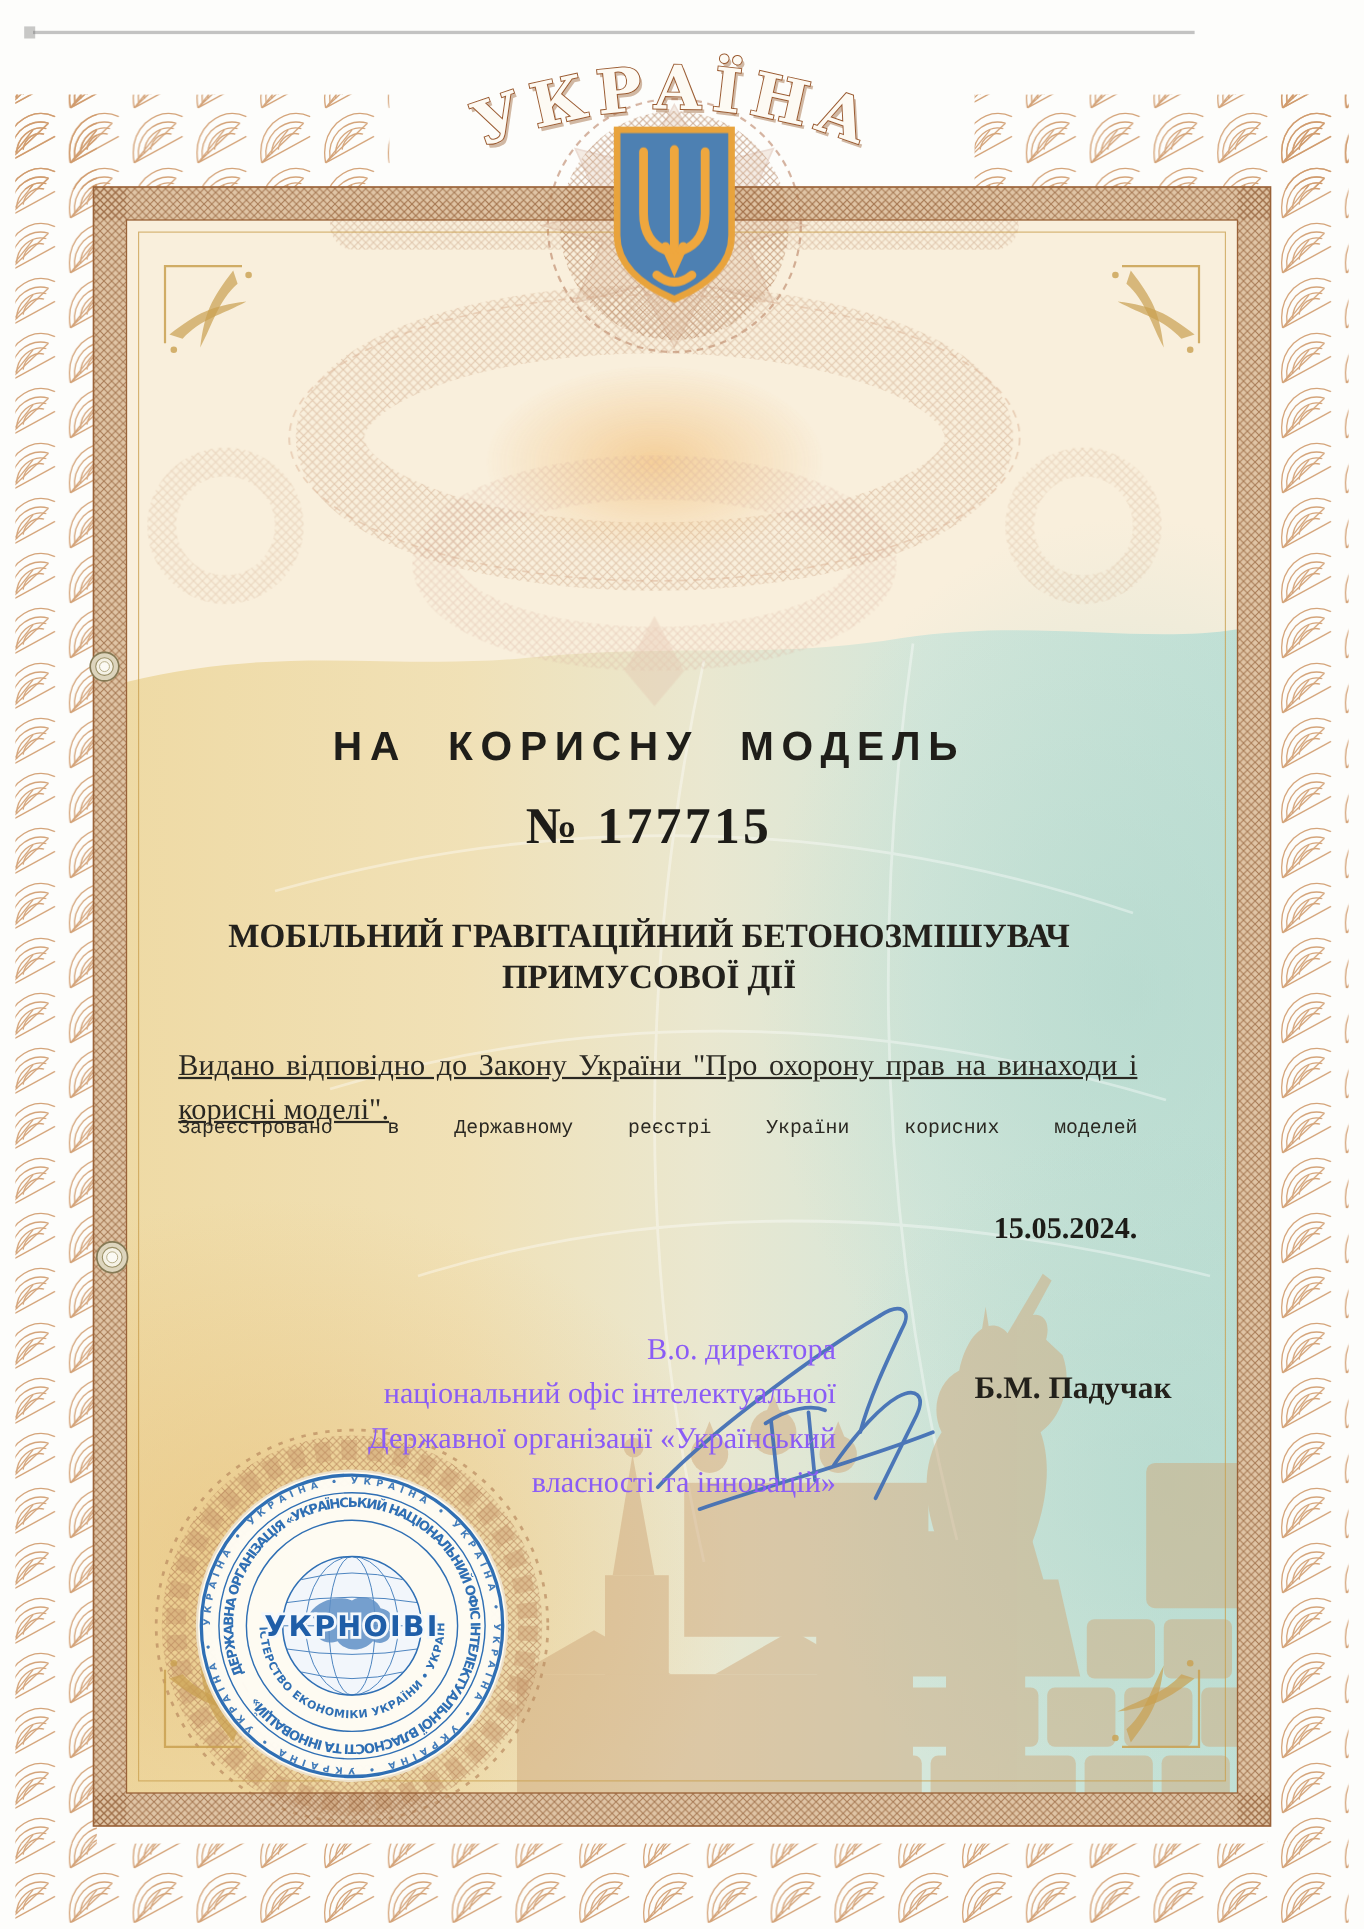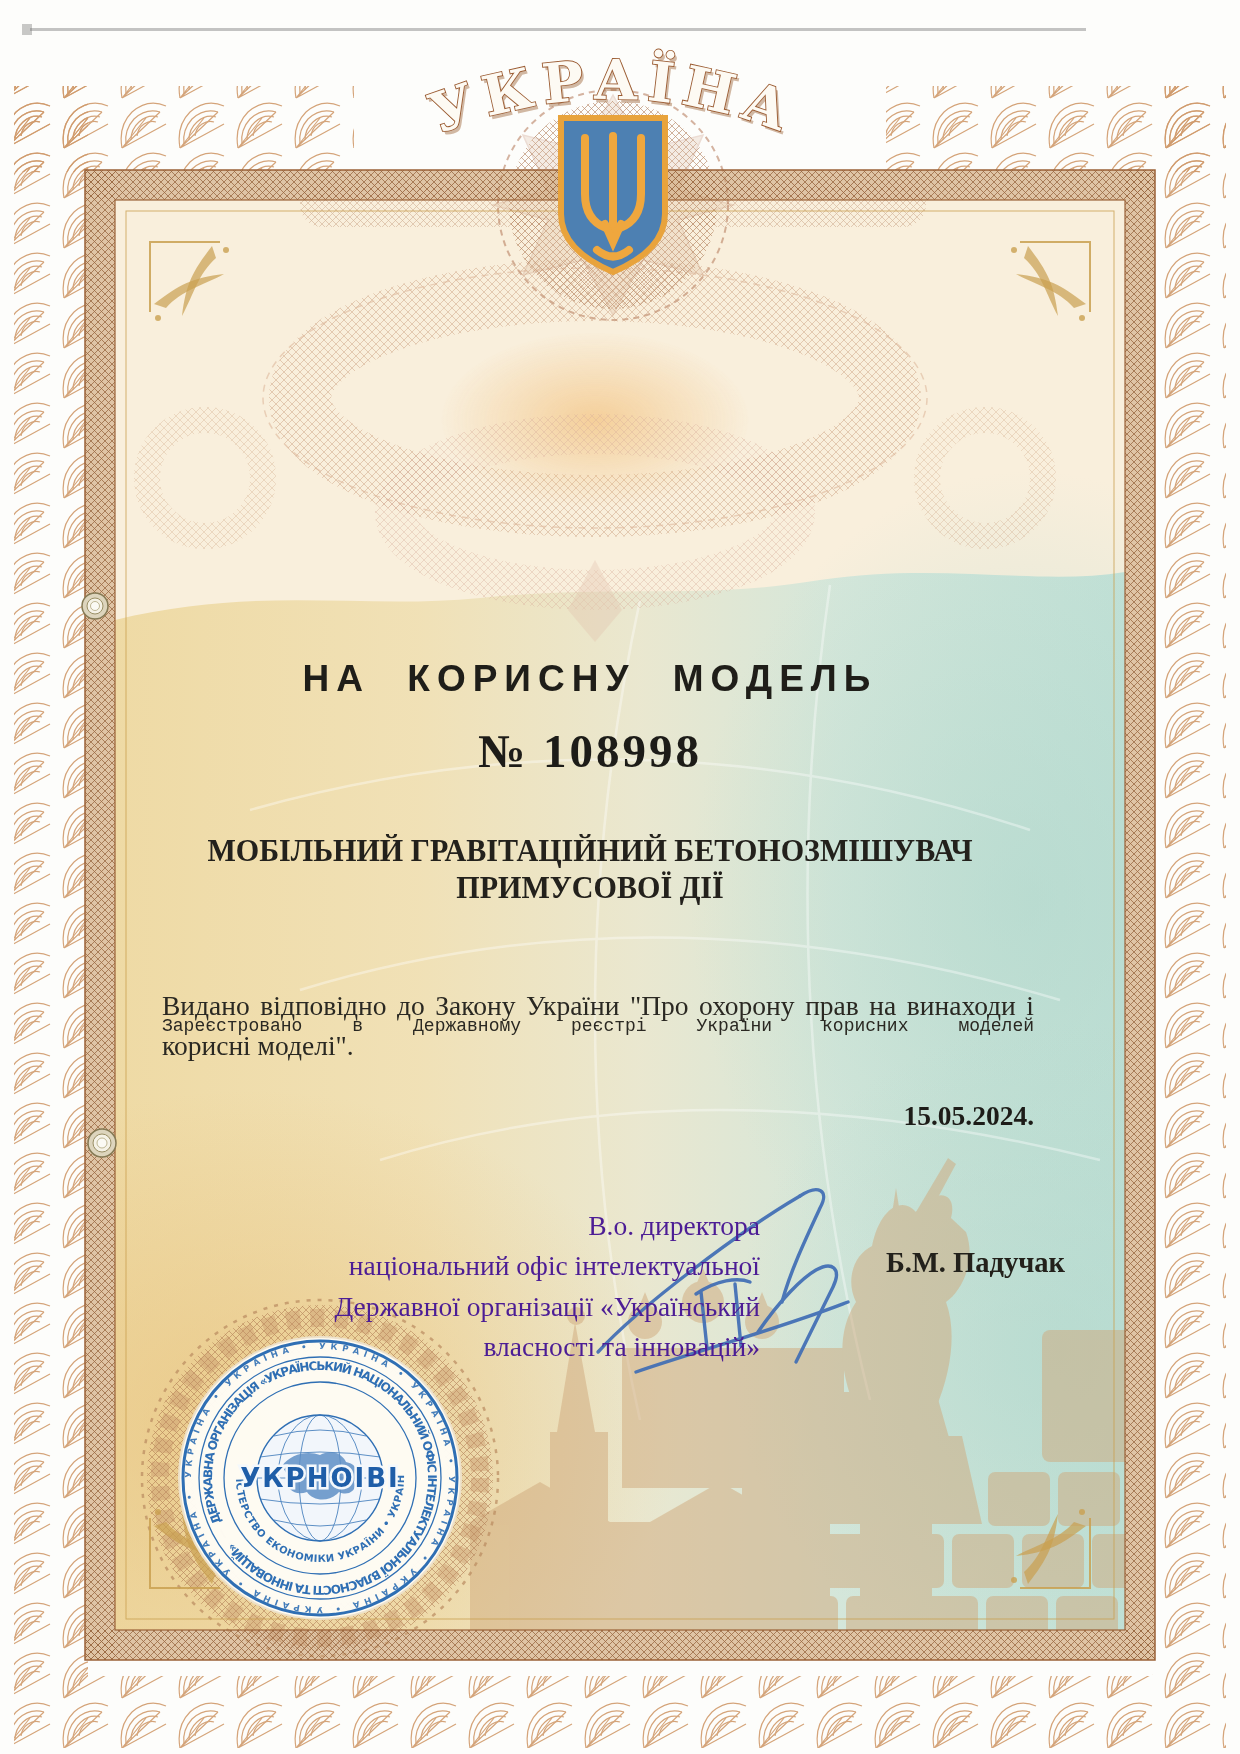--- a/index.html
+++ b/index.html
@@ -29,25 +29,25 @@
   }
   .inv-title{
     left:150px;top:832px;width:880px;text-align:center;
     font-weight:bold;font-size:31px;line-height:1.2;color:#23211c;
     transform:scaleX(.97);
   }
   .para{
     left:162px;width:872px;font-size:27.5px;line-height:1.44;
     text-align:justify;color:#2a2822;
   }
-  .p1{top:986px;}
+  .p1{top:948px;text-decoration:underline;}
   .p2-line{left:162px;top:1016px;width:872px;font-size:18px;color:#2a2822;
     text-align:justify;text-align-last:justify;font-family:Liberation Mono, monospace;}
   .p2-date{left:162px;top:1100px;width:872px;font-size:27.5px;font-weight:bold;color:#1d1c18;}
-  .sig-role{left:160px;top:1206px;width:600px;font-size:27.5px;line-height:1.47;color:#4c1d95;}
+  .sig-role{left:160px;top:1206px;width:600px;font-size:27.5px;line-height:1.47;color:#8b5cf6;}
   .sig-name{left:886px;top:1247px;font-size:28.5px;color:#23211b;font-weight:bold;}
 </style>
 </head>
 <body>
 
 <div class="page">
 
 <svg class="art" viewBox="0 0 1240 1754">
   <defs>
     <pattern id="shells" width="58" height="50" patternUnits="userSpaceOnUse">
@@ -302,21 +302,21 @@
         <ellipse rx="42" ry="63"></ellipse>
         <path d="M-46,-42 Q0,-54 46,-42 M-60,-21 Q0,-31 60,-21 M-63,0 L63,0 M-60,21 Q0,31 60,21 M-46,42 Q0,54 46,42"></path>
       </g>
       <path d="M-38,-12 C-30,-24 -12,-28 0,-23 C10,-29 22,-25 26,-16 C37,-14 41,-4 34,4 C38,11 29,19 19,14 C9,25 -7,23 -13,14 C-27,19 -37,8 -32,-2 Z" fill="#5f8fc6" opacity="0.85"></path>
     </g>
     <text y="9" text-anchor="middle" font-family="DejaVu Sans, Liberation Sans, sans-serif" font-size="26" font-weight="bold" letter-spacing="2" fill="#1f5ea8" stroke="#f4f8fc" stroke-width="5" paint-order="stroke">УКРНОІВІ</text>
   </g>
 </svg>
 
 <div class="txt subtitle">НА КОРИСНУ МОДЕЛЬ</div>
-<div class="txt number">№ 108998</div>
+<div class="txt number">№ 177715</div>
 <div class="txt inv-title">
   <div>МОБІЛЬНИЙ ГРАВІТАЦІЙНИЙ БЕТОНОЗМІШУВАЧ</div>
   <div>ПРИМУСОВОЇ ДІЇ</div>
 </div>
 <div class="txt para p1">Видано відповідно до Закону України "Про охорону прав на винаходи і корисні моделі".</div>
 <div class="txt p2-line">Зареєстровано в Державному реєстрі України корисних моделей</div>
 <div class="txt p2-date">15.05.2024.</div>
 <div class="txt sig-role">
   <div>В.о. директора</div>
   <div>національний офіс інтелектуальної</div>

